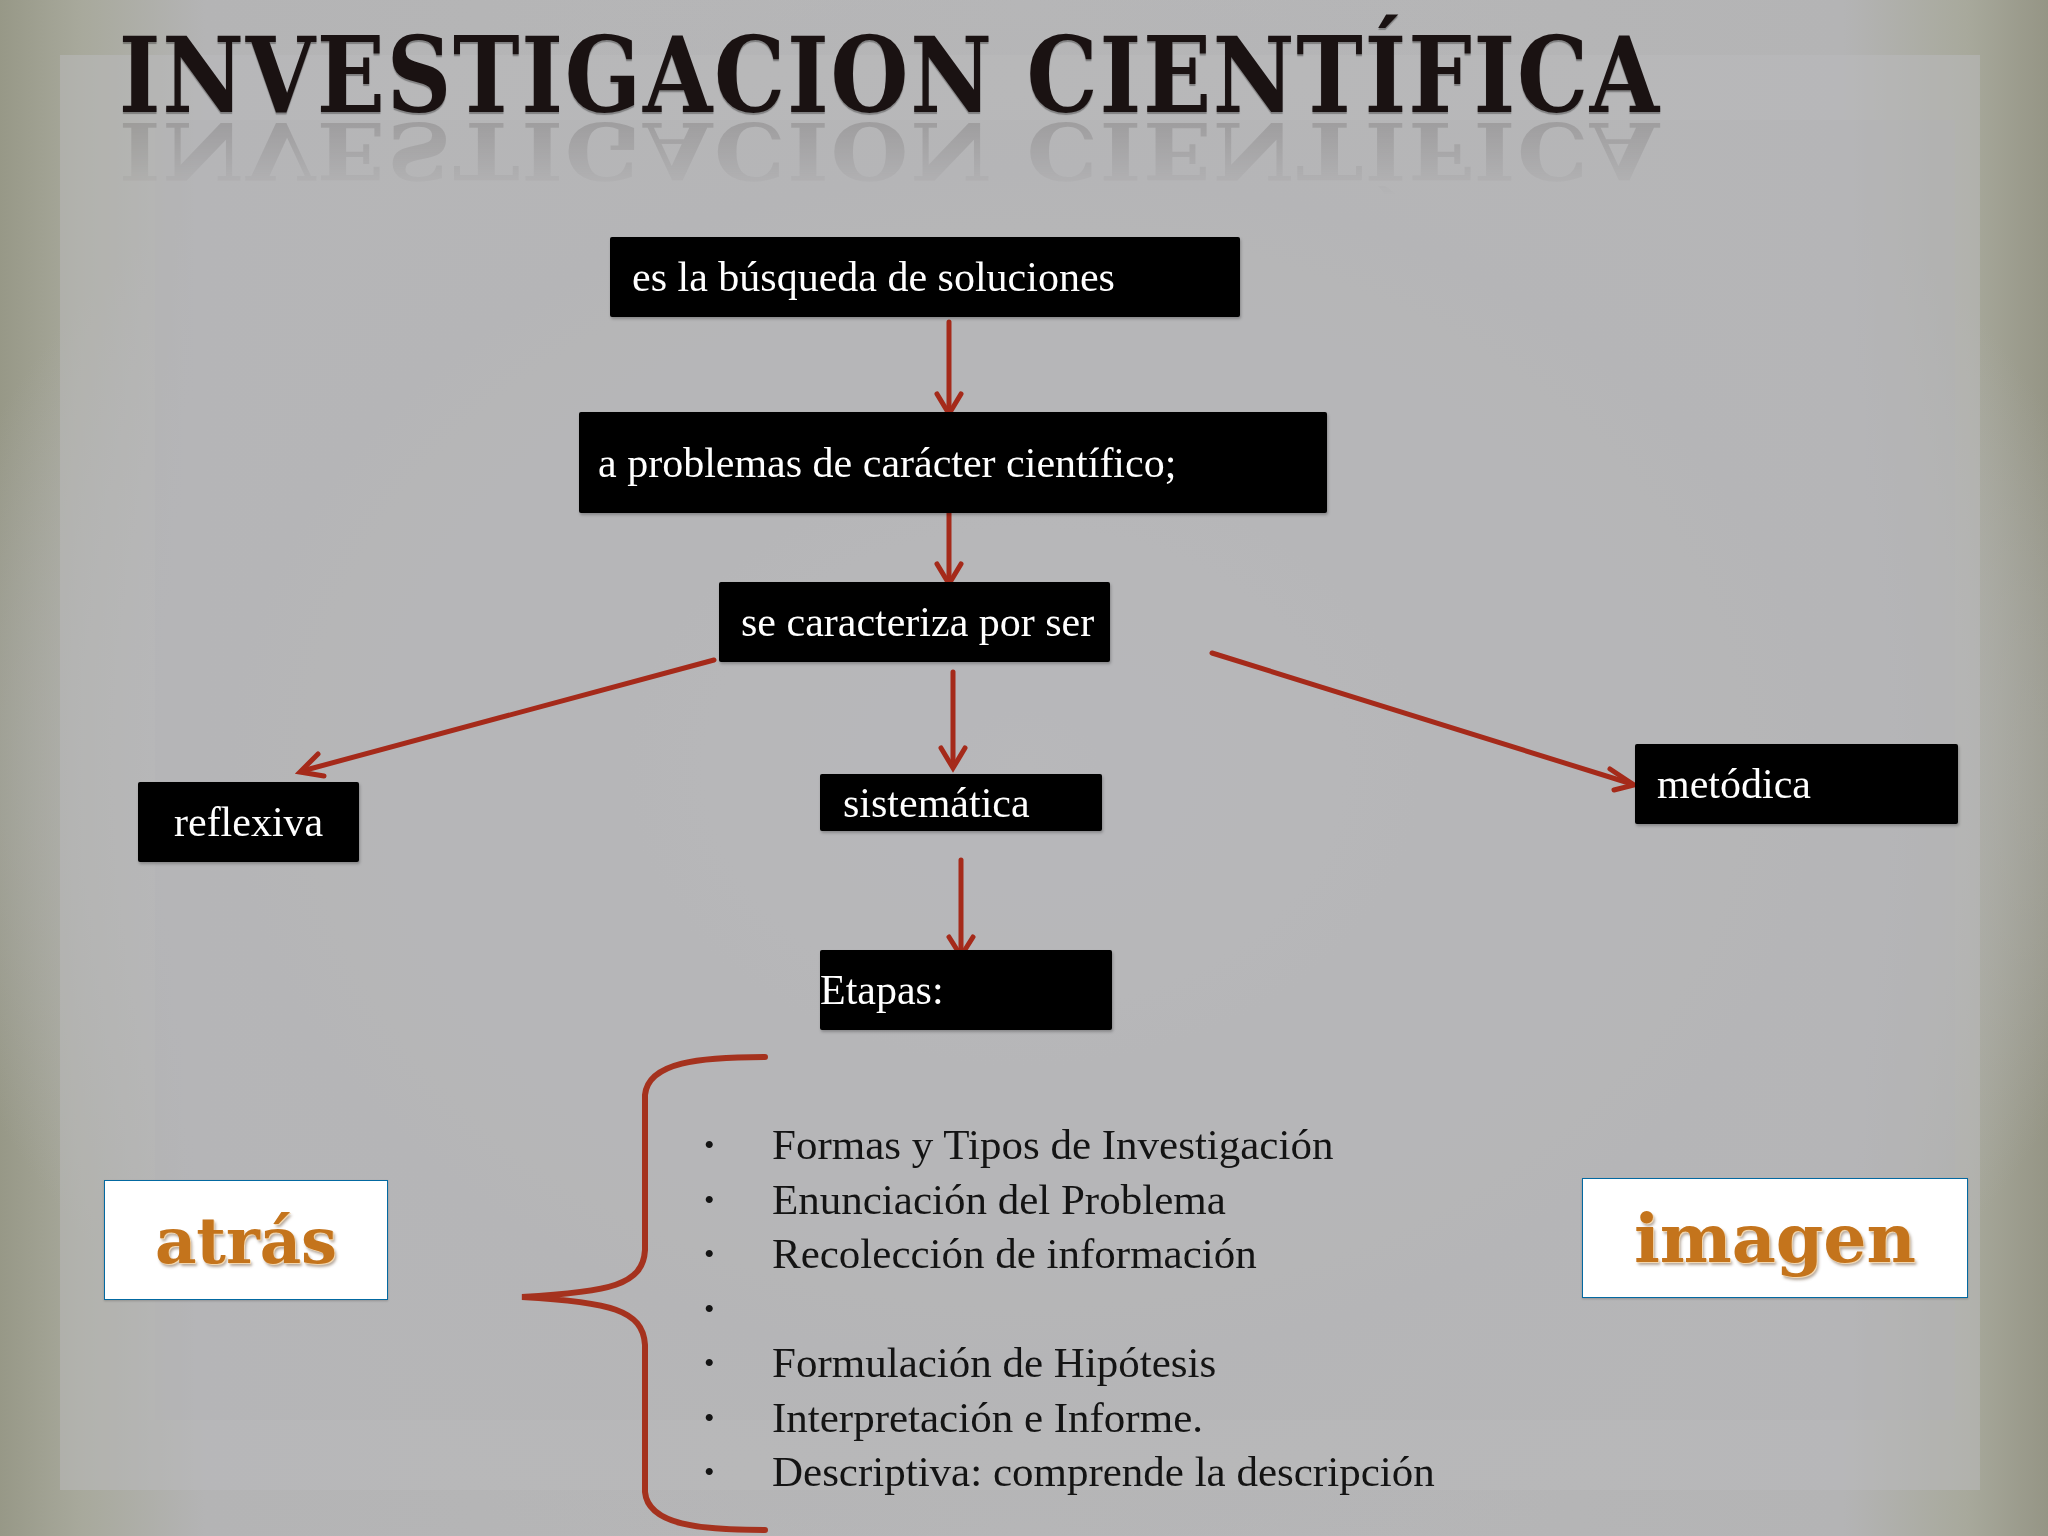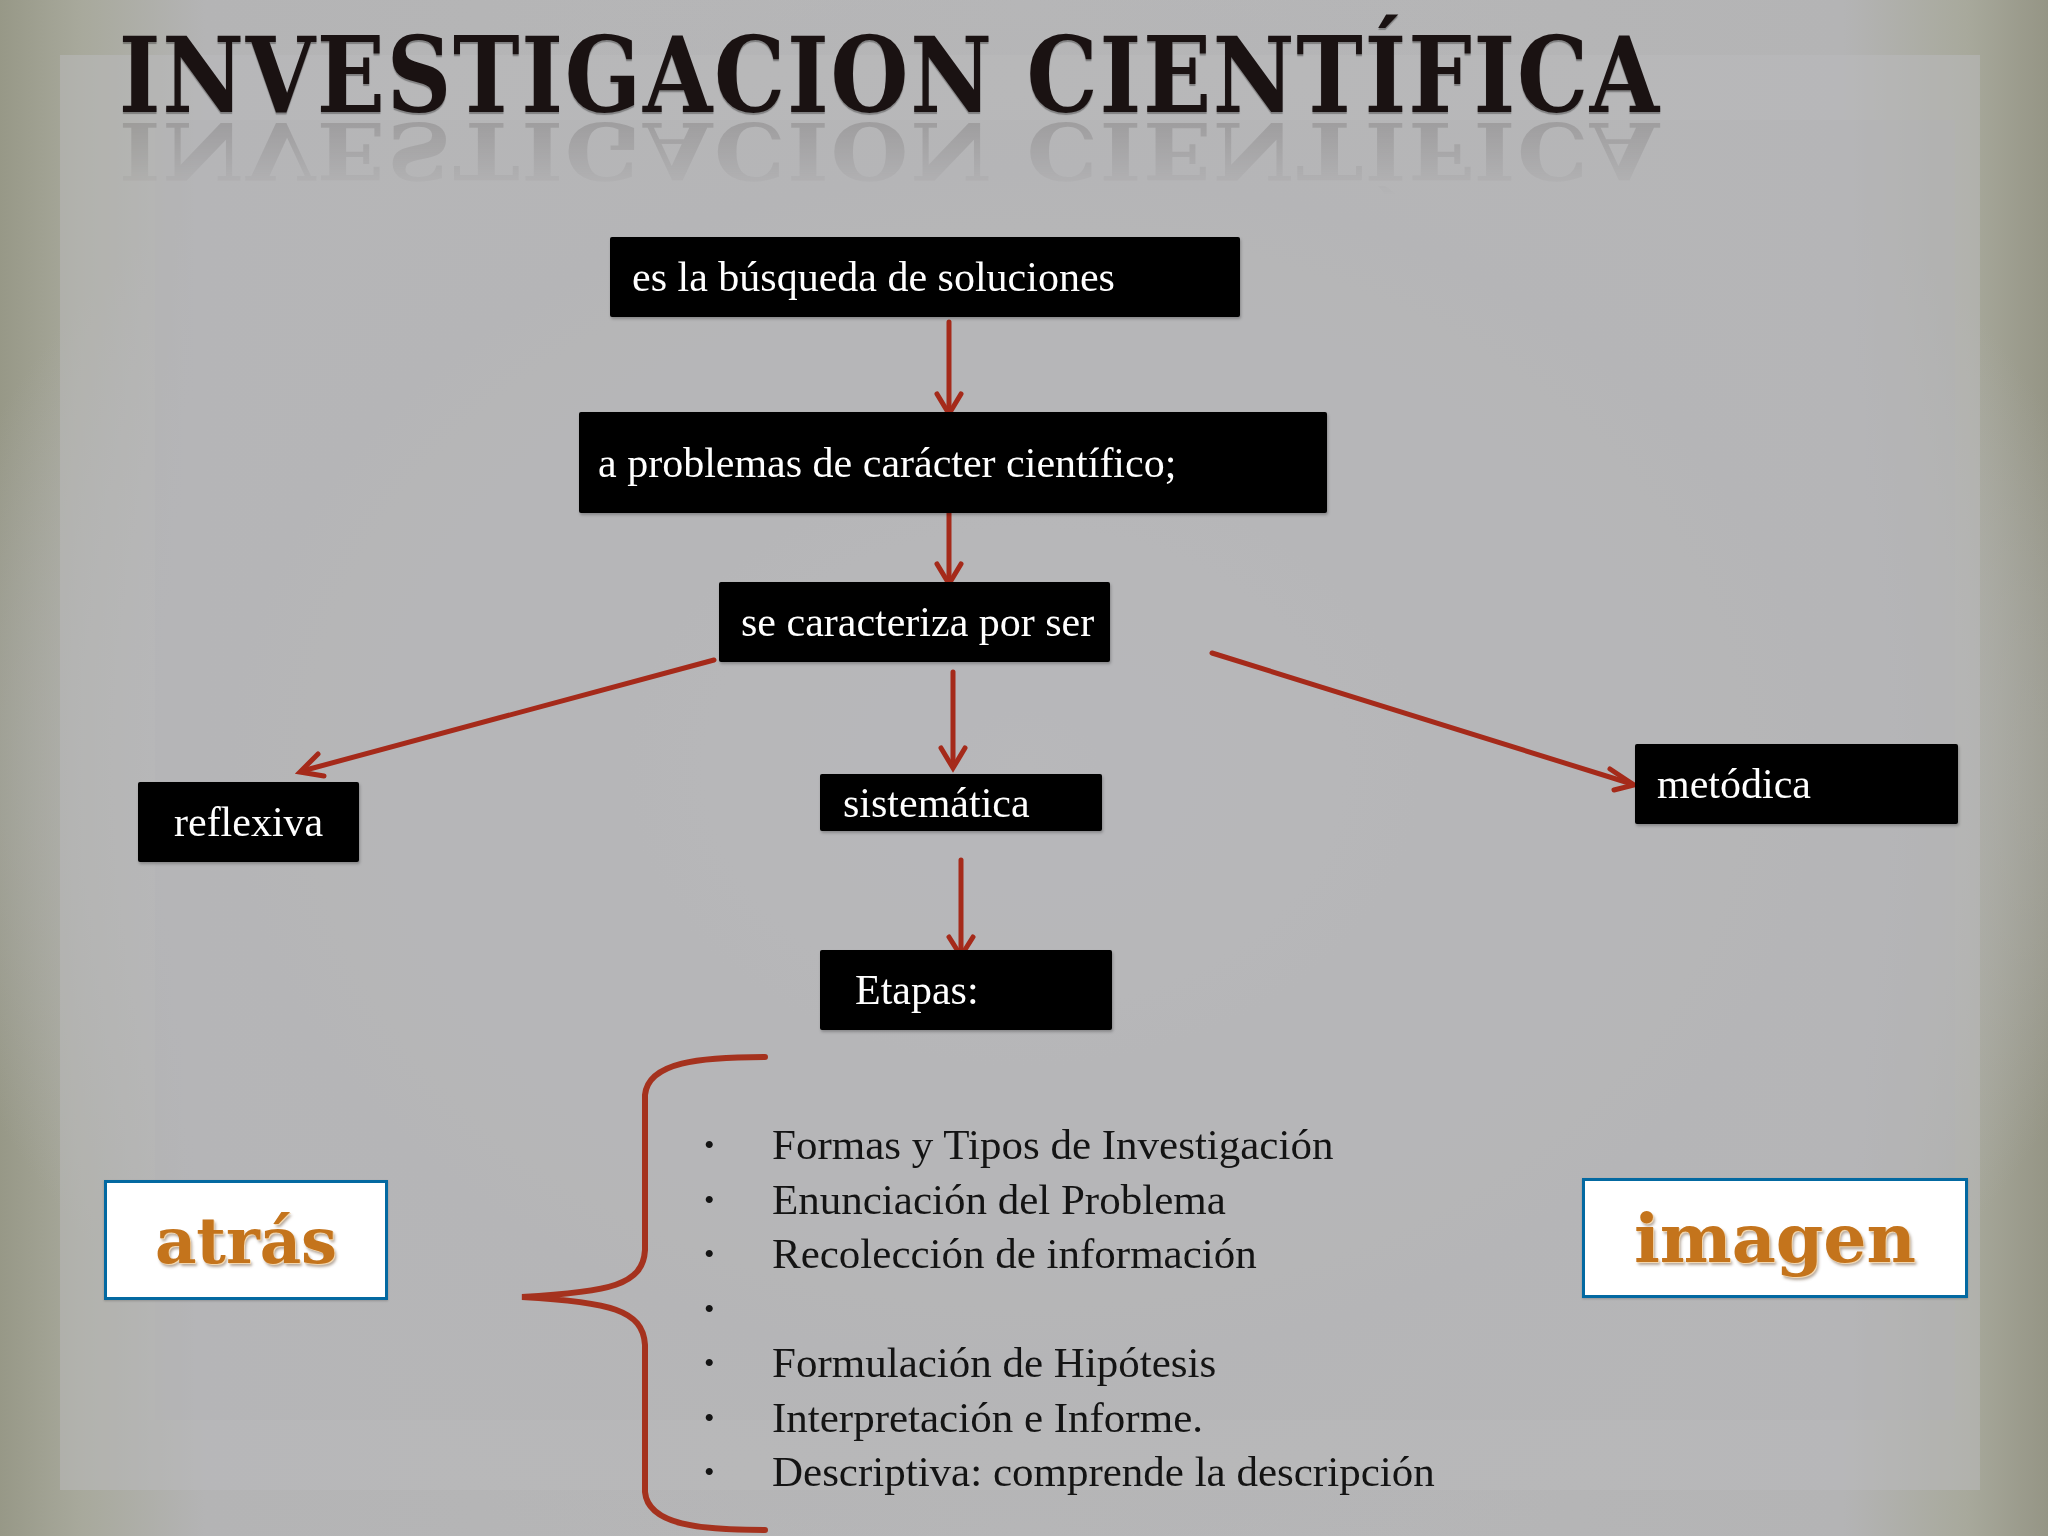--- a/index.html
+++ b/index.html
@@ -52,21 +52,21 @@
   }
   svg.arrows { position: absolute; left: 0; top: 0; width: 2048px; height: 1536px; }
   .etapas-list {
     position: absolute; left: 700px; top: 1118px; margin: 0; padding: 0; list-style: none;
     font-family: "Liberation Serif", "DejaVu Serif", serif;
     font-size: 43px; color: #141414;
   }
   .etapas-list li { height: 54.5px; line-height: 54.5px; position: relative; padding-left: 72px; white-space: nowrap; }
   .etapas-list li .bullet { position: absolute; left: 4px; top: 0; font-size: 30px; }
   .nav-btn {
-    position: absolute; background: #fff; border: 3px solid #0369a1; box-sizing: border-box;
+    position: absolute; background: #fff; border: 1px solid #0369a1; box-sizing: border-box;
     display: flex; align-items: center; justify-content: center;
     font-family: "DejaVu Serif", "Liberation Serif", serif; font-weight: bold;
     color: #c4741c; cursor: pointer;
     text-shadow: 1px 1px 0 #f2d7b0, 2px 3px 3px rgba(90,60,30,0.45);
     box-shadow: 0 1px 2px rgba(0,0,0,0.2);
   }
 </style>
 </head>
 <body>
 
@@ -124,21 +124,21 @@
 </div>
 
 <div class="node" style="left:820px; top:774px; width:282px; height:57px; padding-left:23px;">
   <span>sistemática</span>
 </div>
 
 <div class="node" style="left:1635px; top:744px; width:323px; height:80px; padding-left:22px;">
   <span>metódica</span>
 </div>
 
-<div class="node" style="left:820px; top:950px; width:292px; height:80px; padding-left:35px;">
+<div class="node" style="left:820px; top:950px; width:292px; height:80px; ">
   <span>Etapas:</span>
 </div>
 
 <ul class="etapas-list">
   <li><span class="bullet">•</span><span>Formas y Tipos de Investigación</span></li>
   <li><span class="bullet">•</span><span>Enunciación del Problema</span></li>
   <li><span class="bullet">•</span><span>Recolección de información</span></li>
   <li><span class="bullet">•</span></li>
   <li><span class="bullet">•</span><span>Formulación de Hipótesis</span></li>
   <li><span class="bullet">•</span><span>Interpretación e Informe.</span></li>

